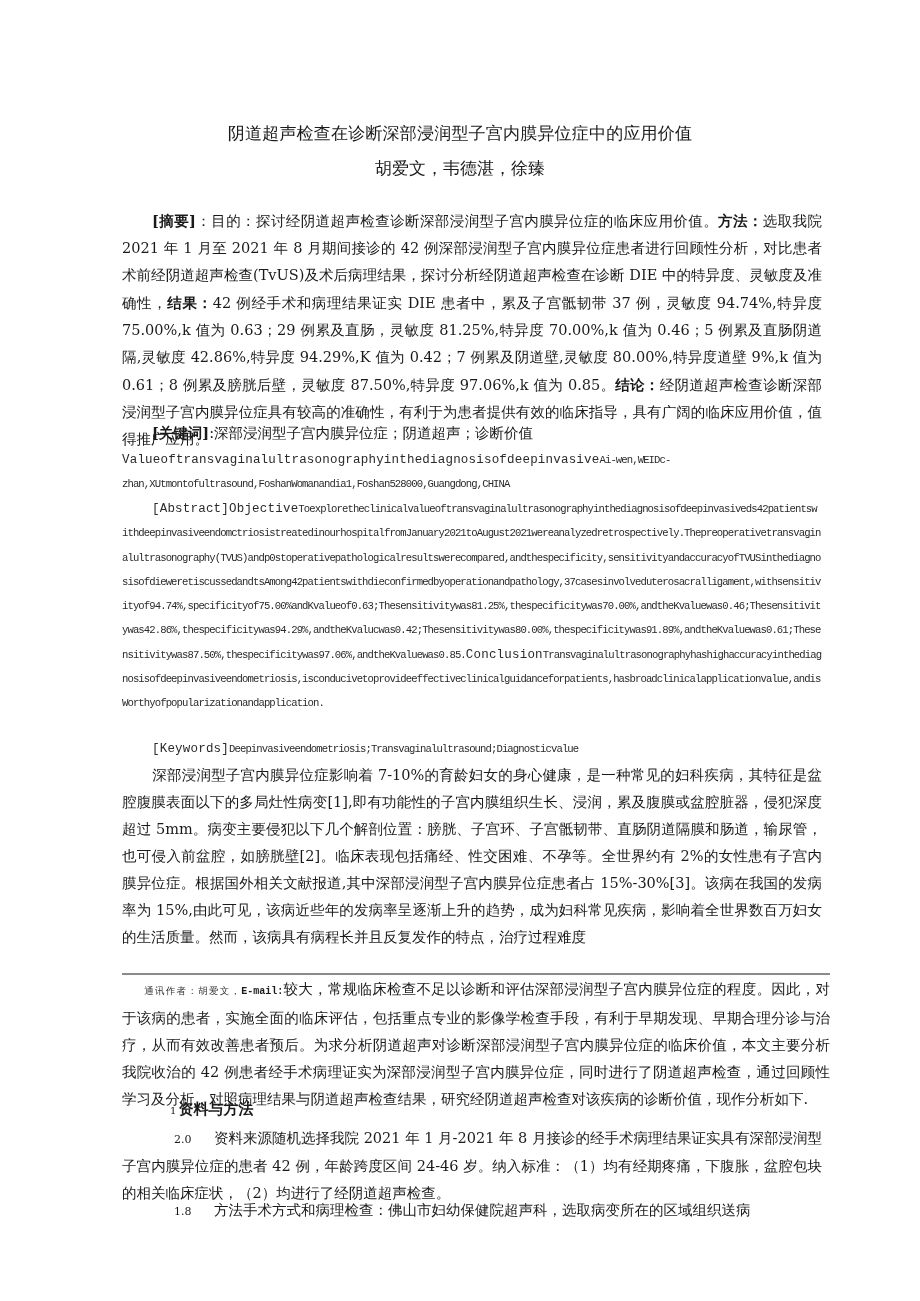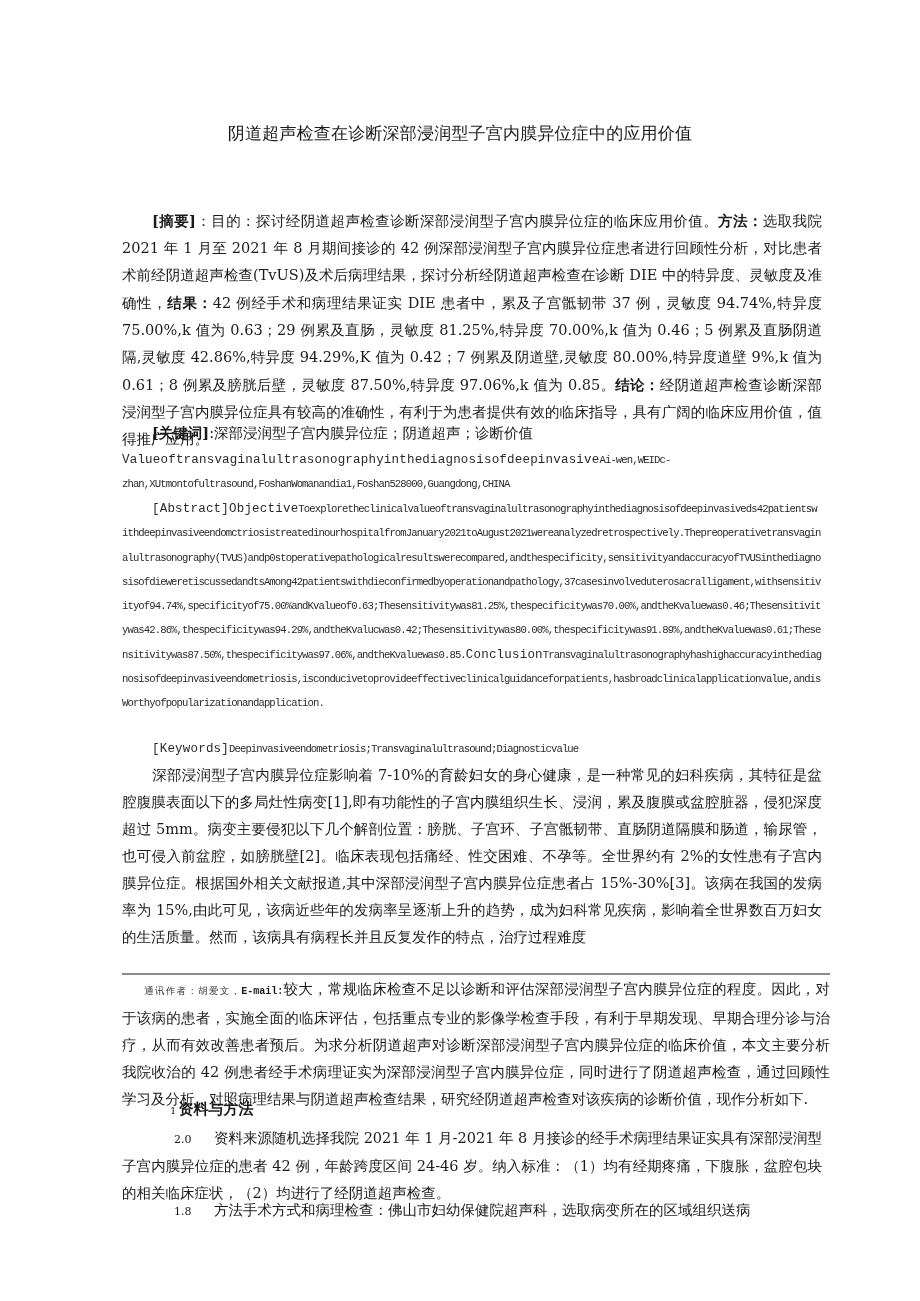--- a/index.html
+++ b/index.html
@@ -28,20 +28,21 @@
   .sec1 { position: absolute; left: 170px; top: 1100px; font-size: 15px; }
   .sec1 .n { font-size: 10px; margin-right: 2px; }
   .sub { left: 122px; width: 700px; }
 </style>
 </head>
 <body>
 
 <div class="page">
 
   <div class="center title">阴道超声检查在诊断深部浸润型子宫内膜异位症中的应用价值</div>
+  <div class="center authors">胡爱文，韦德湛，徐臻</div>
 
   <div class="block cn abstract-cn"><span class="ind"></span><span class="b">[摘要]</span>：<span>目的：</span><span>探讨经阴道超声检查诊断深部浸润型子宫内膜异位症的临床应用价值。</span><span class="b">方法：</span><span>选取我院 2021 年 1 月至 2021 年 8 月期间接诊的 42 例深部浸润型子宫内膜异位症患者进行回顾性分析，对比患者术前经阴道超声检查(TvUS)及术后病理结果，探讨分析经阴道超声检查在诊断 DIE 中的特异度、灵敏度及准确性，</span><span class="b">结果：</span><span>42 例经手术和病理结果证实 DIE 患者中，累及子宫骶韧带 37 例，灵敏度 94.74%,特异度 75.00%,k 值为 0.63；29 例累及直肠，灵敏度 81.25%,特异度 70.00%,k 值为 0.46；5 例累及直肠阴道隔,灵敏度 42.86%,特异度 94.29%,K 值为 0.42；7 例累及阴道壁,灵敏度 80.00%,特异度道壁 9%,k 值为 0.61；8 例累及膀胱后壁，灵敏度 87.50%,特异度 97.06%,k 值为 0.85。</span><span class="b">结论：</span><span>经阴道超声检查诊断深部浸润型子宫内膜异位症具有较高的准确性，有利于为患者提供有效的临床指导，具有广阔的临床应用价值，值得推广应用。</span></div>
 
   <div class="kw-cn"><span class="ind" style="display:inline-block;width:30px"></span><span class="b">[关键词]</span><span>:深部浸润型子宫内膜异位症；阴道超声；诊断价值</span></div>
 
   <div class="block en" style="top:448px;"><span class="big">Valueoftransvaginalultrasonographyinthediagnosisofdeepinvasive</span><span>Ai-wen,WEIDc-</span><br><span>zhan,XUtmontofultrasound,FoshanWomanandia1,Foshan528000,Guangdong,CHINA</span></div>
 
   <div class="block en" style="top:497px;"><span style="display:inline-block;width:30px"></span><span class="big">[Abstract]</span><span class="big">Objective</span><span>Toexploretheclinicalvalueoftransvaginalultrasonographyinthediagnosisofdeepinvasiveds42patientswithdeepinvasiveendomctriosistreatedinourhospitalfromJanuary2021toAugust2021wereanalyzedretrospectively.Thepreoperativetransvaginalultrasonography(TVUS)andp0stoperativepathologicalresultswerecompared,andthespecificity,sensitivityandaccuracyofTVUSinthediagnosisofdieweretiscussedandtsAmong42patientswithdieconfirmedbyoperationandpathology,37casesinvolveduterosacralligament,withsensitivityof94.74%,specificityof75.00%andKvalueof0.63;Thesensitivitywas81.25%,thespecificitywas70.00%,andtheKvaluewas0.46;Thesensitivitywas42.86%,thespecificitywas94.29%,andtheKvalucwas0.42;Thesensitivitywas80.00%,thespecificitywas91.89%,andtheKvaluewas0.61;Thesensitivitywas87.50%,thespecificitywas97.06%,andtheKvaluewas0.85.</span><span class="big">Conclusion</span><span>Transvaginalultrasonographyhashighaccuracyinthediagnosisofdeepinvasiveendometriosis,isconducivetoprovideeffectiveclinicalguidanceforpatients,hasbroadclinicalapplicationvalue,andisWorthyofpopularizationandapplication.</span></div>
 
   <div class="block en" style="top:737px;"><span style="display:inline-block;width:30px"></span><span class="big">[Keywords]</span><span>Deepinvasiveendometriosis;Transvaginalultrasound;Diagnosticvalue</span></div>

